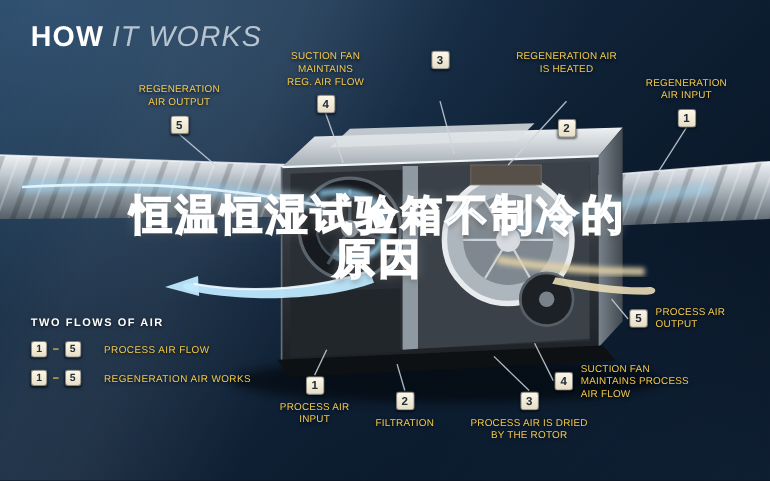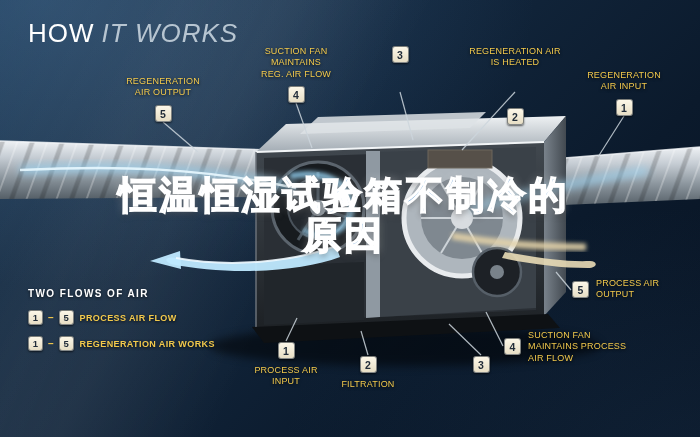--- a/index.html
+++ b/index.html
@@ -13,21 +13,21 @@
   }
   .beam{position:absolute;pointer-events:none;}
   .beam1{left:-120px;top:-140px;width:420px;height:700px;transform:rotate(24deg);
     background:linear-gradient(to right,rgba(255,255,255,0) 0%,rgba(255,255,255,.05) 50%,rgba(255,255,255,0) 100%);}
   .beam2{left:60px;top:-160px;width:260px;height:700px;transform:rotate(28deg);
     background:linear-gradient(to right,rgba(255,255,255,0) 0%,rgba(255,255,255,.04) 50%,rgba(255,255,255,0) 100%);}
 
   .scene{position:absolute;left:0;top:0;width:700px;height:437px;z-index:2;}
 
   .app-title{position:absolute;left:28px;top:18px;z-index:7;font-size:26px;letter-spacing:1px;white-space:nowrap;}
-  .t-bold{font-weight:400;color:#ffffff;}
+  .t-bold{font-weight:700;color:#ffffff;}
   .t-light{font-weight:300;color:#b7c5d1;margin-left:7px;font-style:italic;}
 
   .badge{
     box-sizing:border-box;flex:0 0 auto;width:17px;height:17px;border-radius:3px;
     background:linear-gradient(#fcf7e8,#e7dec5);
     color:#222d3a;font-weight:700;font-size:10.5px;line-height:16px;text-align:center;
     border:1px solid rgba(35,45,58,.55);
     box-shadow:0 1px 2px rgba(0,0,0,.6);
   }
   .badge.sm{width:15px;height:15px;font-size:9.5px;line-height:14px;}
@@ -58,21 +58,21 @@
     color:#4487c8;
     -webkit-text-stroke:1.6px #ffffff;
     text-shadow:0 0 10px rgba(255,255,255,.4),0 3px 6px rgba(0,0,0,.45);
     font-family:"DejaVu Sans","Liberation Sans",sans-serif;
   }
 
   .legend{position:absolute;left:28px;top:288px;z-index:7;}
   .legend-heading{color:#ffffff;font-weight:700;font-size:10px;letter-spacing:1.4px;text-shadow:0 1px 3px rgba(0,0,0,.7);}
   .legend-row{display:flex;align-items:center;gap:5px;margin-top:11px;}
   .legend-dash{color:#f2c94c;font-weight:700;font-size:10px;}
-  .legend-label{color:#f2c94c;font-weight:700;font-size:9px;letter-spacing:.4px;margin-left:1px;text-shadow:0 1px 3px rgba(0,0,0,.75);text-align:right;}
+  .legend-label{color:#f2c94c;font-weight:400;font-size:9px;letter-spacing:.4px;margin-left:16px;text-shadow:0 1px 3px rgba(0,0,0,.75);text-align:right;}
 </style>
 </head>
 <body>
 
 <div class="stage">
 
   <div class="beam beam1"></div>
   <div class="beam beam2"></div>
 
   <svg class="scene" viewBox="0 0 700 437" aria-hidden="true">
@@ -240,20 +240,22 @@
     <div class="badge">1</div>
     <div class="co-label">PROCESS AIR
 INPUT</div>
   </div>
   <div class="co co-9 badge-first">
     <div class="badge">2</div>
     <div class="co-label">FILTRATION</div>
   </div>
   <div class="co co-10 badge-first">
     <div class="badge">3</div>
+    <div class="co-label">PROCESS AIR IS DRIED
+BY THE ROTOR</div>
   </div>
 
   <div class="overlay-title">
     <div class="overlay-line">恒温恒湿试验箱不制冷的</div>
     <div class="overlay-line">原因</div>
   </div>
 
   <div class="legend">
     <div class="legend-heading">TWO FLOWS OF AIR</div>
     <div class="legend-row">

